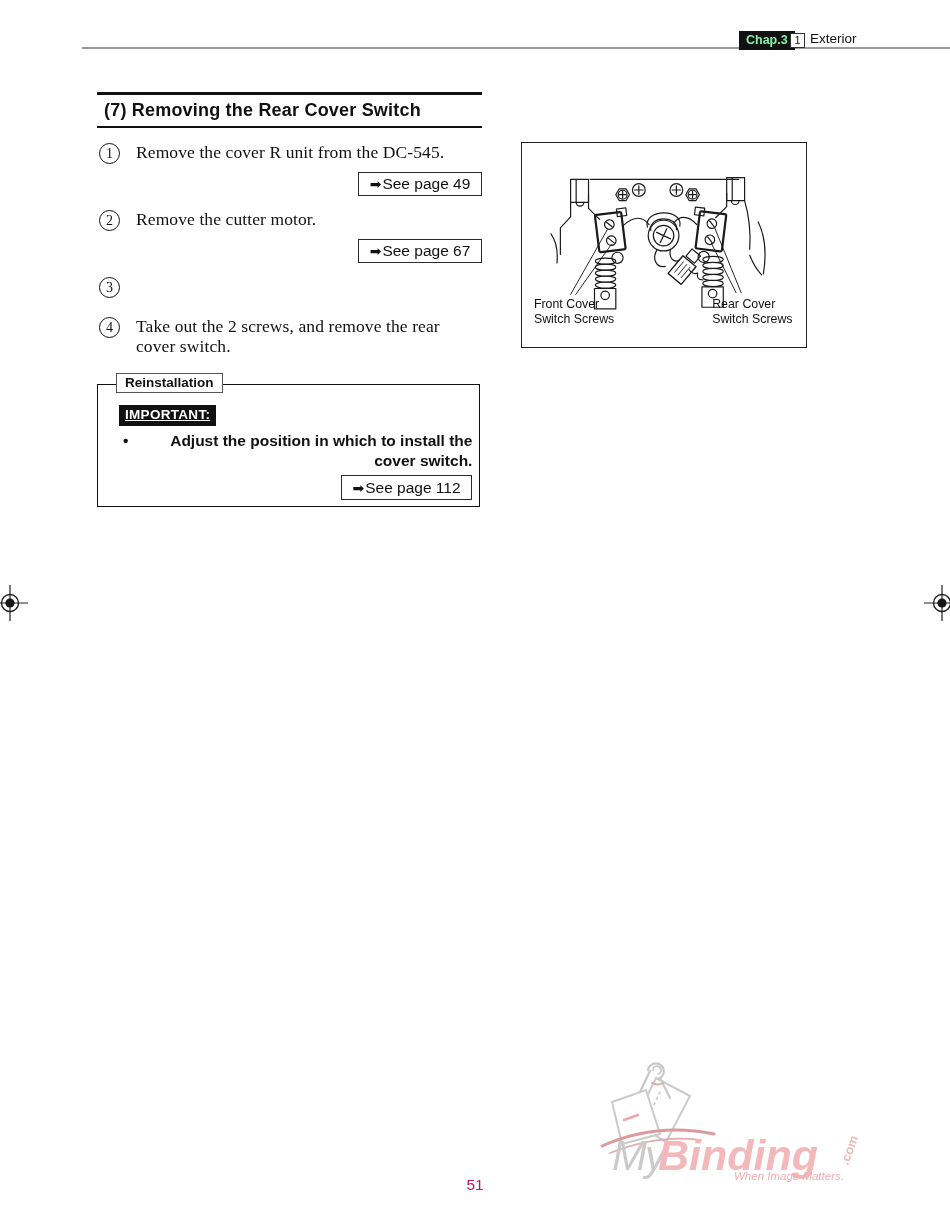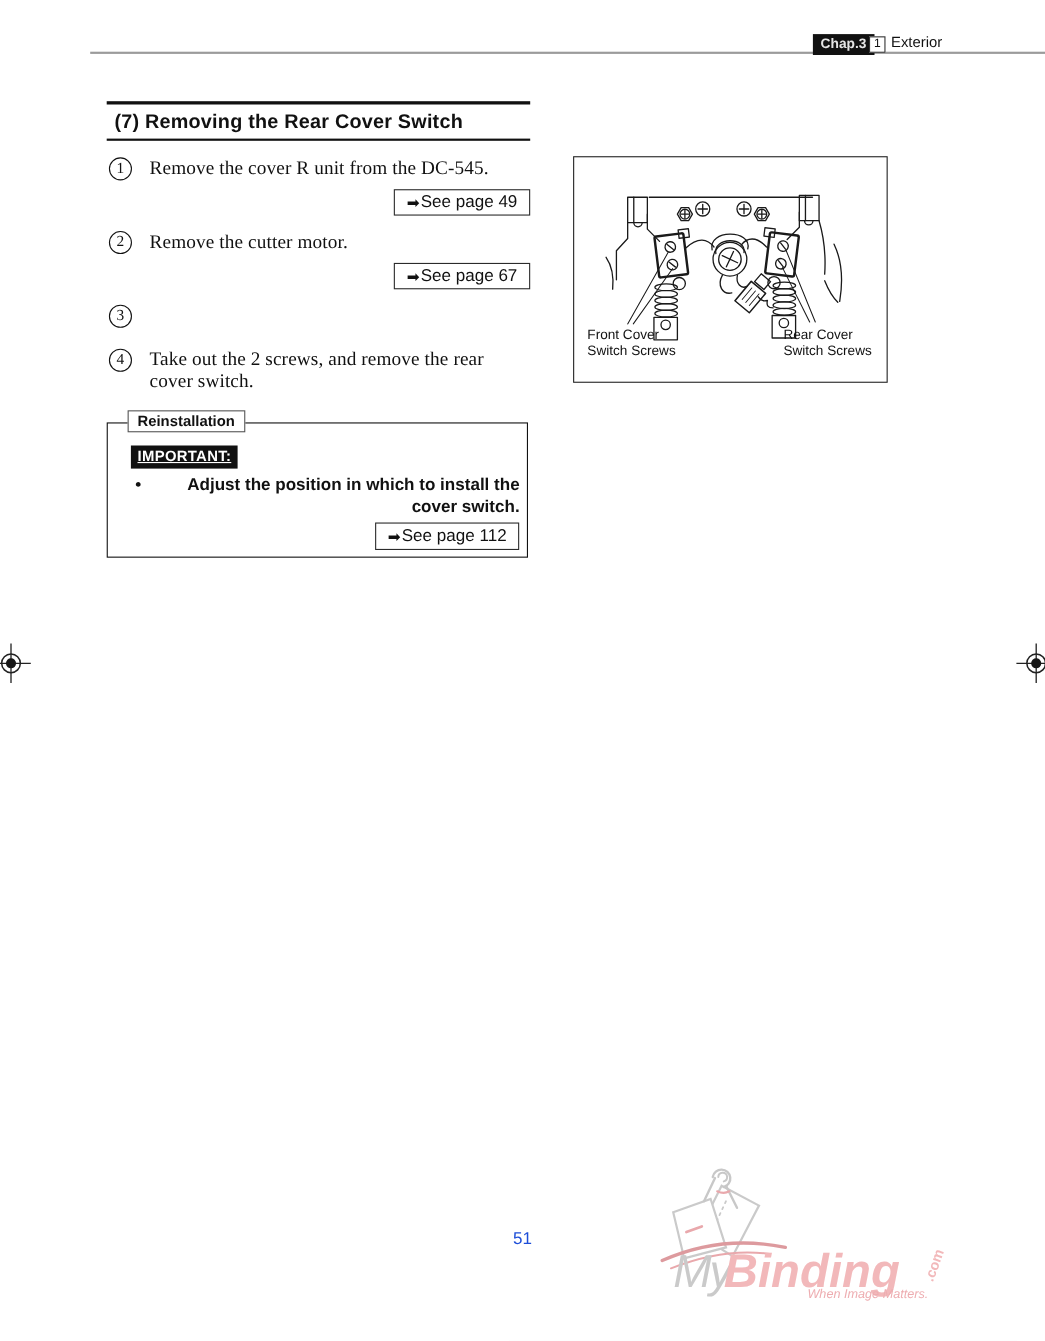--- a/index.html
+++ b/index.html
@@ -1,21 +1,21 @@
 <!DOCTYPE html>
 <html><head>
 <meta charset="utf-8">
 <style>
   html,body{margin:0;padding:0;background:#e8e8e8;}
   .page{position:relative;width:950px;height:1219px;background:#ffffff;overflow:hidden;
         font-family:"Liberation Serif",serif;color:#111;}
 
   
   .header-rule{position:absolute;left:82px;top:47px;width:868px;height:2px;background:#9b9b9b;}
-  .chap-badge{position:absolute;left:739px;top:31px;background:#111;color:#e5e5e5;
+  .chap-badge{position:absolute;left:739px;top:31px;background:#111;color:#86efac;
               font:bold 12.5px "Liberation Sans",sans-serif;padding:2px 7px 3px;}
   .sec-num{position:absolute;left:790px;top:33px;width:13px;height:13px;border:1.2px solid #333;
            font:11px/13px "Liberation Sans",sans-serif;text-align:center;color:#111;background:#fff;}
   .sec-label{position:absolute;left:810px;top:31px;font:13.5px "Liberation Sans",sans-serif;color:#111;}
 
   
   .title-block{position:absolute;left:97px;top:92px;width:385px;border-top:3.5px solid #111;
                border-bottom:2px solid #111;padding:5px 0 5px 7px;box-sizing:border-box;}
   .title-text{font:bold 18px "Liberation Sans",sans-serif;letter-spacing:.2px;white-space:nowrap;}
 
@@ -49,22 +49,22 @@
 
   
   .regmark{position:absolute;width:40px;height:40px;}
   .regmark-left{left:-10px;top:583px;}
   .regmark-right{left:922px;top:583px;}
 
   
   .watermark{position:absolute;left:596px;top:1058px;width:285px;height:130px;opacity:.95;}
 
   
-  .pagenum{position:absolute;left:0;top:1118px;width:100%;text-align:center;
-           font:15.5px "Liberation Sans",sans-serif;color:#1d4ed8;}
+  .pagenum{position:absolute;left:0;top:1176px;width:100%;text-align:center;
+           font:15.5px "Liberation Sans",sans-serif;color:#be185d;}
 </style>
 </head>
 <body>
 
 <div class="page">
 
   <div class="header-rule"></div>
   <div class="chap-badge">Chap.3</div>
   <div class="sec-num">1</div>
   <div class="sec-label">Exterior</div>

